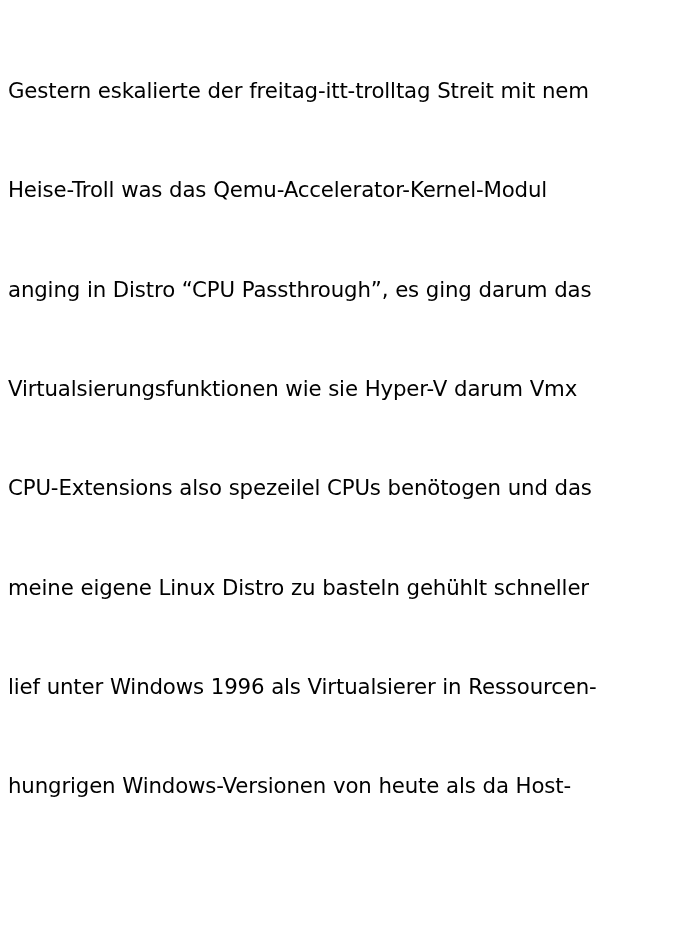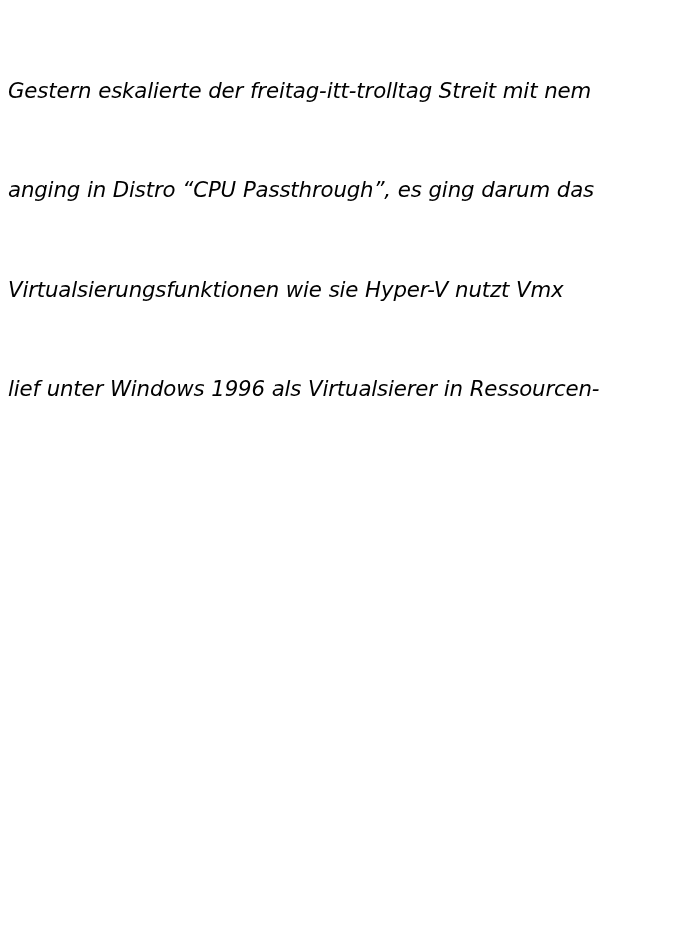--- a/index.html
+++ b/index.html
@@ -12,21 +12,20 @@
     height: 940px;
     overflow: hidden;
     font-family: "DejaVu Sans", sans-serif;
   }
   #document-page {
     box-sizing: border-box;
     width: 684px;
     height: 940px;
     padding: 8px 6px 0 8px;
     background: #ffffff;
-    font-style: italic;
   }
   .text-body {
     color: #000000;
     font-family: "DejaVu Sans", sans-serif;
     font-size: 21.3px;
     line-height: 33.1px;
     letter-spacing: -0.15px;
     white-space: pre-wrap;
     word-spacing: 0.2px;
   }
@@ -34,23 +33,27 @@
     display: block;
     white-space: pre;
   }
 </style>
 </head>
 <body>
 
 <div id="document-page">
   <div class="text-body">
     <span class="line">Gestern eskalierte der freitag-itt-trolltag Streit mit nem</span>
+    <span class="line">Heise-Troll was das Qemu-Accelerator-Kernel-Modul</span>
     <span class="line">anging in Distro “CPU Passthrough”, es ging darum das</span>
-    <span class="line">Virtualsierungsfunktionen wie sie Hyper-V nutzt Vmx</span>
+    <span class="line">Virtualsierungsfunktionen wie sie Hyper-V darum Vmx</span>
+    <span class="line">CPU-Extensions also spezeilel CPUs benötogen und das</span>
+    <span class="line">meine eigene Linux Distro zu basteln gehühlt schneller</span>
     <span class="line">lief unter Windows 1996 als Virtualsierer in Ressourcen-</span>
+    <span class="line">hungrigen Windows-Versionen von heute als da Host-</span>
     
     
     
     
     
     
     
     
     
     

